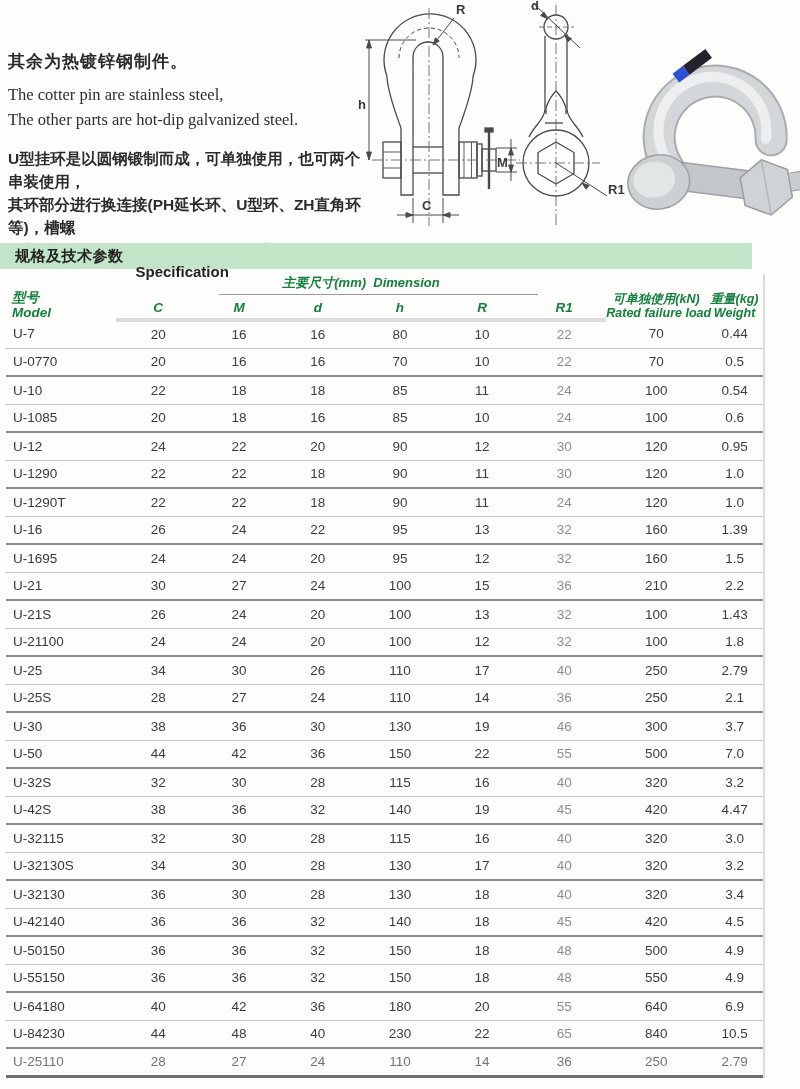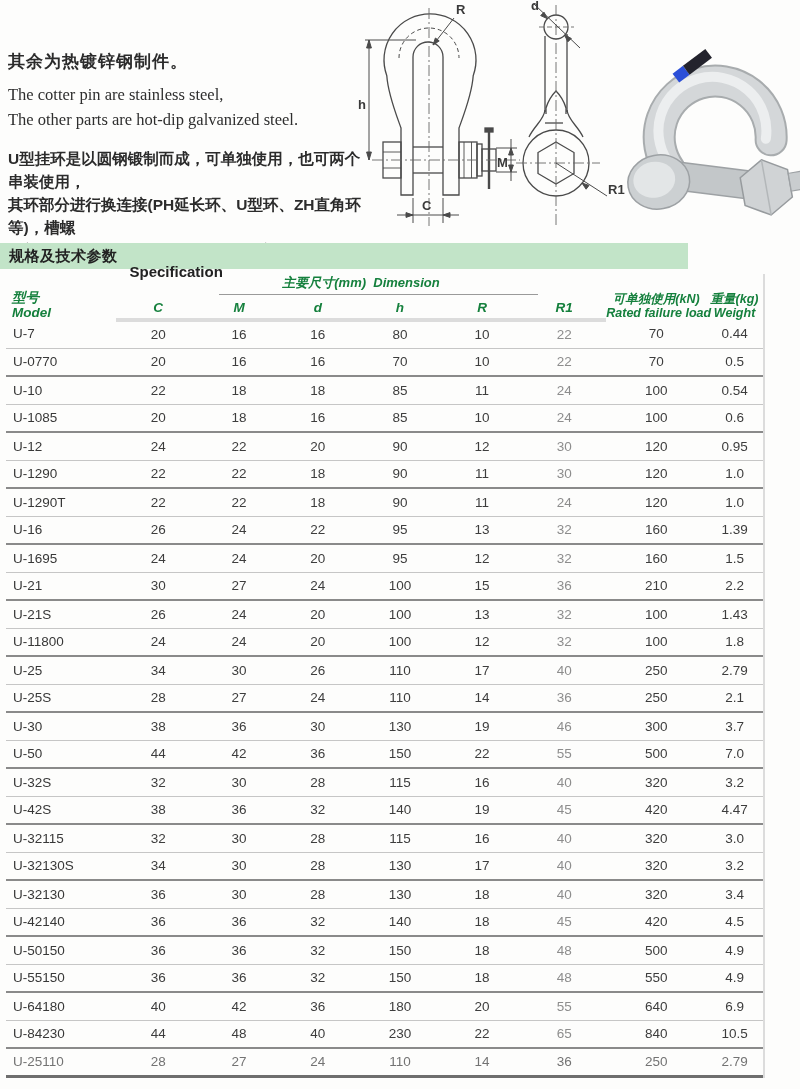--- a/index.html
+++ b/index.html
@@ -13,22 +13,22 @@
   .intro .zh-head { font-size:17px; font-weight:bold; color:#2b2b2b; line-height:23px; letter-spacing:1px;}
   .intro .en {
     font-family:"Liberation Serif","DejaVu Serif",serif;
     font-size:16.5px; color:#2e2e2e; line-height:23px; margin-top:2px;
   }
   .intro .zh-para { margin-top:16px; font-size:15.5px; font-weight:600; color:#2b2b2b; line-height:23px; }
   .diagram-svg { position:absolute; left:358px; top:0; }
   .photo-svg { position:absolute; left:600px; top:0; }
   
   .section-bar {
-    position:absolute; left:0; top:243px; width:688px; height:26px;
-    display:flex; align-items:center; padding-left:9px;
+    position:absolute; left:0; top:243px; width:752px; height:26px;
+    display:flex; align-items:center; padding-left:15px;
   }
   .section-bar .zh { font-size:15px; font-weight:bold; color:#222; letter-spacing:0.5px; }
   .section-bar .en { font-size:15px; font-weight:bold; color:#222; margin-left:12px;margin-top:30px; }
   
   .table-wrap { position:absolute; left:6px; top:274px; width:759px; border-right:2px solid #dcdcdc; }
   table { width:757px; border-collapse:collapse; table-layout:fixed; }
   thead th { font-weight:600; color:#15803d; vertical-align:bottom; padding:0;font-style:italic; }
   th.model-h { text-align:left; padding-left:6px; font-size:13.5px; line-height:15px; }
   th.group-h { font-size:13px; padding-bottom:1px; }
   .dim-rule { border-bottom:1.5px solid #9a9a9a; margin:2px 14% 0 21%; }
@@ -332,21 +332,21 @@
           <td>26</td>
           <td>24</td>
           <td>20</td>
           <td>100</td>
           <td>13</td>
           <td>32</td>
           <td>100</td>
           <td>1.43</td>
         </tr>
         <tr>
-          <td>U-11800</td>
+          <td>U-21100</td>
           <td>24</td>
           <td>24</td>
           <td>20</td>
           <td>100</td>
           <td>12</td>
           <td>32</td>
           <td>100</td>
           <td>1.8</td>
         </tr>
         <tr>

